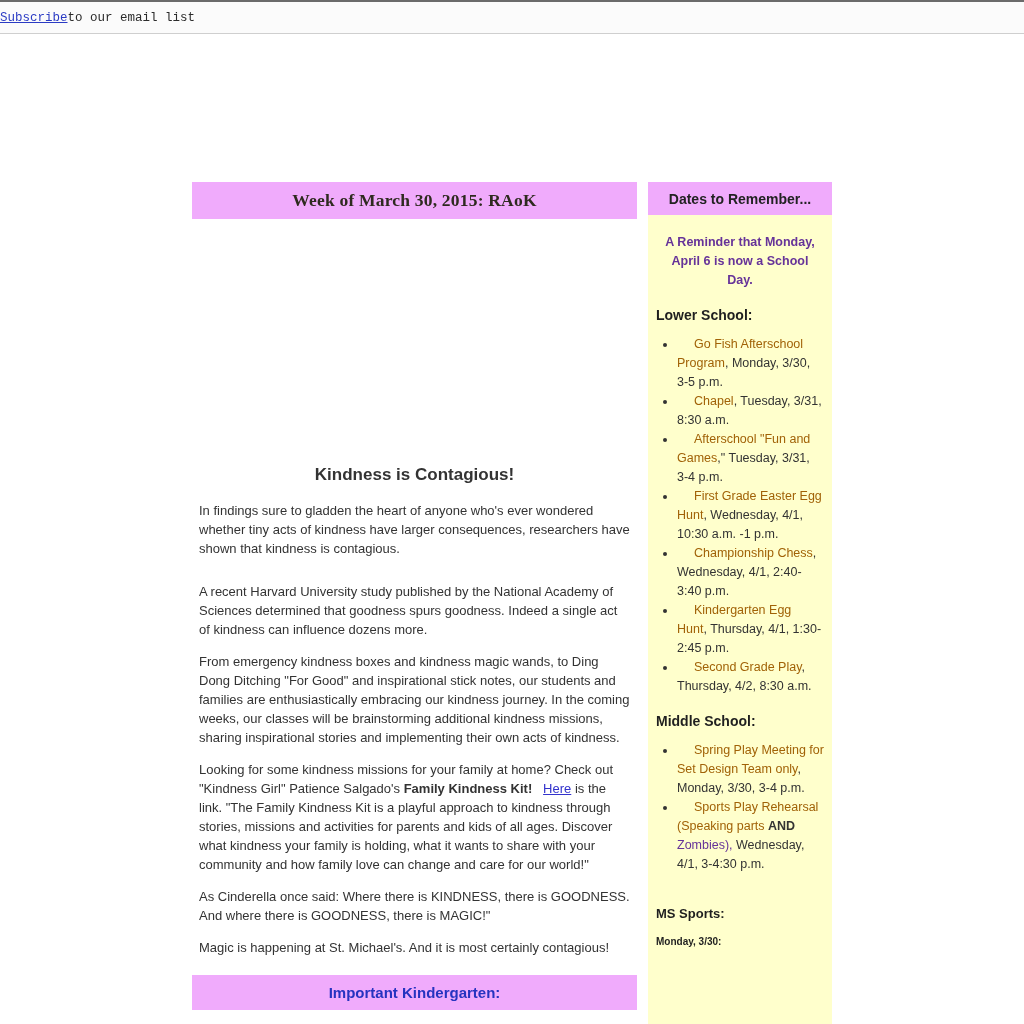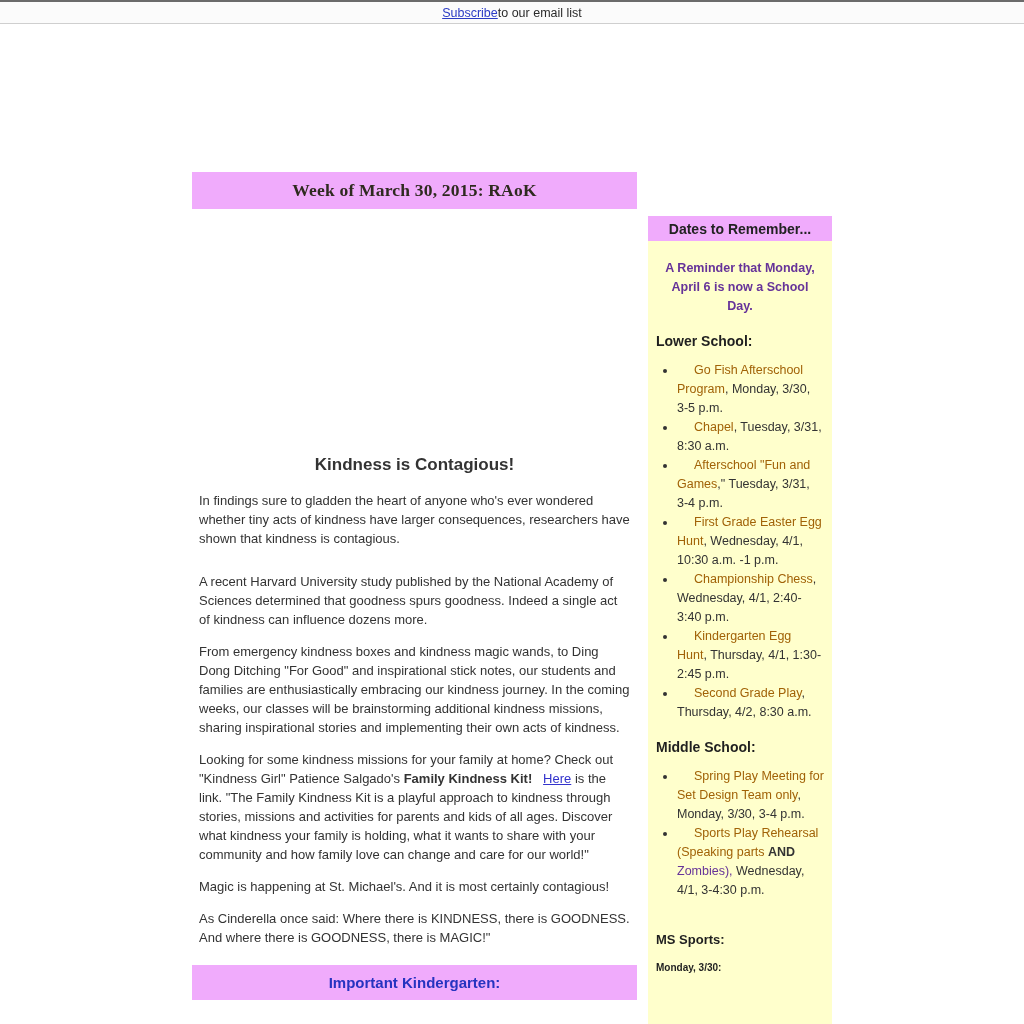--- a/index.html
+++ b/index.html
@@ -5,46 +5,46 @@
   html, body { margin: 0; padding: 0; }
   body {
     width: 1024px; height: 1024px; overflow: hidden;
     background: #ffffff;
     font-family: "Liberation Sans", sans-serif;
     color: #333;
   }
   
   .topbar {
     box-sizing: border-box;
-    height: 24px;
+    height: 34px;
     border-top: 2px solid #6b6b6b;
     border-bottom: 1px solid #cfcfcf;
     background: #fbfbfb;
-    display: flex; align-items: center; justify-content: center;
-    font-size: 12.5px; color: #2b2b2b;
+    display: flex; align-items: center; 
+    font-size: 12.5px; color: #2b2b2b; font-family: Liberation Mono, monospace;
   }
   .subscribe-link { color: #2b3bc4; text-decoration: underline; cursor: pointer; }
   
   .content {
     width: 640px; margin: 0 auto; padding-top: 148px;
     display: flex; gap: 11px; align-items: flex-start;
   }
   .col-left  { width: 445px; }
   .col-right { width: 184px; }
   
   .gold-bar {
     background: #f0abfc;
     display: flex; align-items: center; justify-content: center;
   }
   .week-title-bar { height: 37px; }
   .week-title {
     font-family: "Liberation Serif", serif;
     font-weight: 700; font-size: 17.5px; color: #2e2a1f; letter-spacing: .2px;
   }
-  .side-title-bar { height: 25px; margin-top: 44px; }
+  .side-title-bar { height: 33px; }
   .side-title { font-weight: bold; font-size: 14px; color: #222; }
   .announce-bar { height: 35px; margin-top: 18px; }
   .announce-title { font-weight: bold; font-size: 15px; color: #2633C0; }
   
   .img-placeholder { height: 240px; background: #ffffff; }
   .article-heading {
     margin: 6px 0 16px; font-size: 17px; font-weight: bold;
     text-align: center; color: #333;
   }
   .col-left p { margin: 0 7px 13px; font-size: 13px; line-height: 19px; color: #333; }
@@ -92,22 +92,22 @@
     <h2 class="article-heading">Kindness is Contagious!</h2>
 
     <p class="gap-after">In findings sure to gladden the heart of anyone who's ever wondered whether tiny acts of kindness have larger consequences, researchers have shown that kindness is contagious.</p>
     <p>A recent Harvard University study published by the National Academy of Sciences determined that goodness spurs goodness. Indeed a single act of kindness can influence dozens more.</p>
     <p>From emergency kindness boxes and kindness magic wands, to Ding Dong Ditching "For Good" and inspirational stick notes, our students and families are enthusiastically embracing our kindness journey. In the coming weeks, our classes will be brainstorming additional kindness missions, sharing inspirational stories and implementing their own acts of kindness.</p>
 
     <p>
       <span>Looking for some kindness missions for your family at home?  Check out "Kindness Girl" Patience Salgado's </span><b class="inline-bold">Family Kindness Kit!</b><span>&nbsp;&nbsp; </span><a class="inline-link">Here</a><span> is the link. "The Family Kindness Kit is a playful approach to kindness through stories, missions and activities for parents and kids of all ages. Discover what kindness your family is holding, what it wants to share with your community and how family love can change and care for our world!"</span>
     </p>
 
+    <p>As Cinderella once said:  Where there is KINDNESS, there is GOODNESS. And where there is GOODNESS, there is MAGIC!"</p>
     <p>Magic is happening at St. Michael's. And it is most certainly contagious!</p>
-    <p>As Cinderella once said:  Where there is KINDNESS, there is GOODNESS. And where there is GOODNESS, there is MAGIC!"</p>
 
     <div class="gold-bar announce-bar">
       <span class="announce-title">Important Kindergarten:</span>
     </div>
 
   </div>
 
   <div class="col-right">
 
     <div class="gold-bar side-title-bar">

